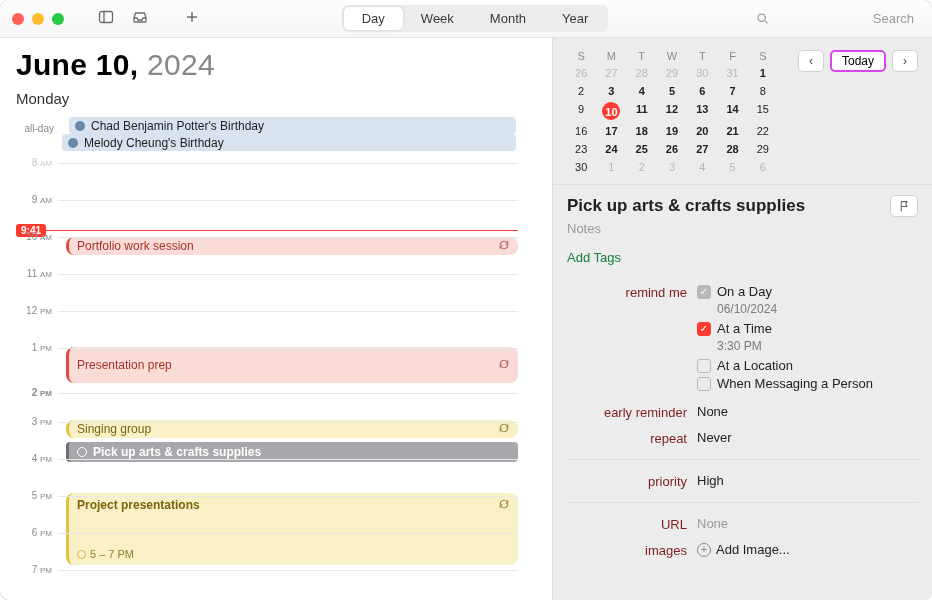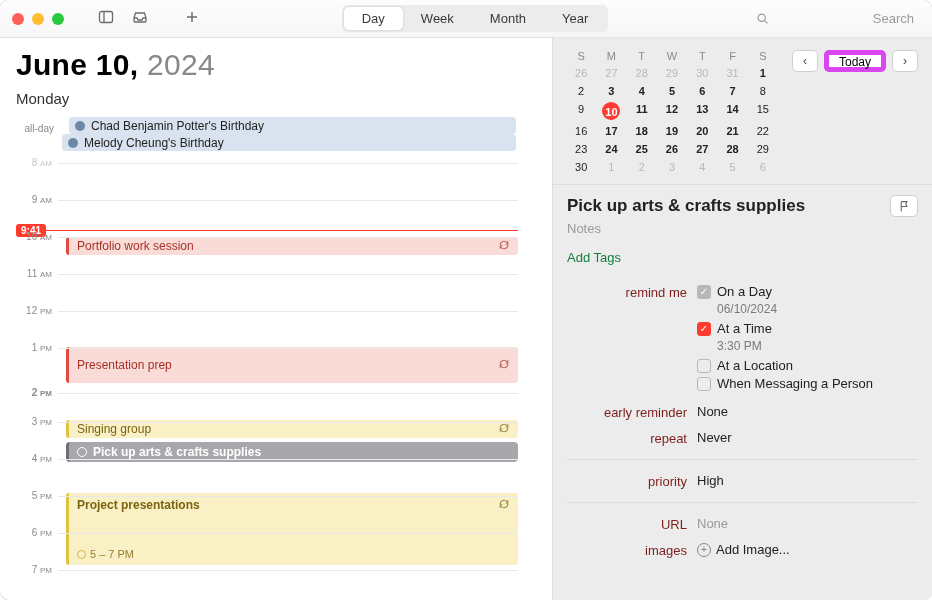--- a/index.html
+++ b/index.html
@@ -40,37 +40,37 @@
 
 .timeline { position:relative; margin-top:6px; height:430px; }
 .hour { position:absolute; left:0; right:34px; display:flex; align-items:flex-start; }
 .hour .hl { width:42px; text-align:right; font-size:10px; color:#8a8a8a; padding-right:6px; padding-top:-4px;}
 .hour .line { flex:1; border-top:1px solid #e8e8e8; margin-top:6px; }
 .hour.faded .hl{color:#c7c7c7;}
 .nowline { position:absolute; left:0; right:34px; display:flex; align-items:center; }
 .nowbadge { background:#ff3b30; color:#fff; font-size:10px; font-weight:600; padding:1px 5px; border-radius:3px; }
 .nowstroke { flex:1; height:1.5px; background:#ff3b30; }
 
-.event { position:absolute; left:50px; right:34px; border-radius:3px; font-size:12px; padding:2px 8px; display:flex; align-items:center; justify-content:space-between; }
+.event { position:absolute; left:50px; right:34px; border-radius:8px; font-size:12px; padding:2px 8px; display:flex; align-items:center; justify-content:space-between; }
 .event.red { background:#f9dbd8; border-left:3px solid #e14b3f; color:#a73229;}
 .event.yellow { background:#faf0c6; border-left:3px solid #e0c23d; color:#7a6410;}
 .event.gray { background:#a7a7ac; color:#fff; border-left:3px solid #6f6f73; border-radius:4px;}
 .event .rep { color:inherit; opacity:.7; }
 .event .rep svg{width:12px;height:12px;}
 .circ{width:10px;height:10px;border:1.5px solid #fff;border-radius:50%;display:inline-block;margin-right:6px;}
 .event.big { flex-direction:column; align-items:flex-start; padding:5px 8px; }
 .event.big .sub{font-size:11px;opacity:.8;display:flex;align-items:center;gap:4px;}
 .event.big .toprow{width:100%;display:flex;justify-content:space-between;}
 .suncirc{width:9px;height:9px;border:1.5px solid #c9a227;border-radius:50%;}
 
 
 .mini-wrap { padding:12px 14px 10px; background:#ececec; }
 .mini-head { display:flex; justify-content:flex-end; gap:6px; margin-bottom:4px;}
 .navbtn { width:26px; height:22px; background:#fff; border:1px solid #d0d0d0; border-radius:5px; display:flex;align-items:center;justify-content:center; cursor:pointer; font-size:12px;color:#444;}
-.todaybtn { height:22px; padding:0 10px; font-size:12px; background:#fff; border:5px solid #d946ef; border-radius:5px; cursor:pointer;}
+.todaybtn { height:22px; padding:0 10px; font-size:12px; background:#fff; border:2px solid #d946ef; border-radius:5px; cursor:pointer;}
 .mini-grid { display:grid; grid-template-columns:repeat(7, 1fr); text-align:center; font-size:11px; row-gap:4px; column-gap:2px; width:210px;}
 .mini-grid .dh { color:#8a8a8a; font-weight:500; }
 .mini-grid .d { color:#222; padding:1px 0;}
 .mini-grid .d.other{color:#b8b8b8;}
 .mini-grid .d.bold{font-weight:700;}
 .mini-grid .d.today{background:#ff3b30;color:#fff;border-radius:50%;width:18px;height:18px;line-height:18px;margin:0 auto;font-weight:700;}
 .mini-top{display:flex;justify-content:space-between;align-items:flex-start;}
 
 .inspector { flex:1; background:#ececec; padding:10px 14px 0; overflow:auto; border-top:1px solid #dcdcdc;}
 .ins-title-row{display:flex;justify-content:space-between;align-items:center;}

